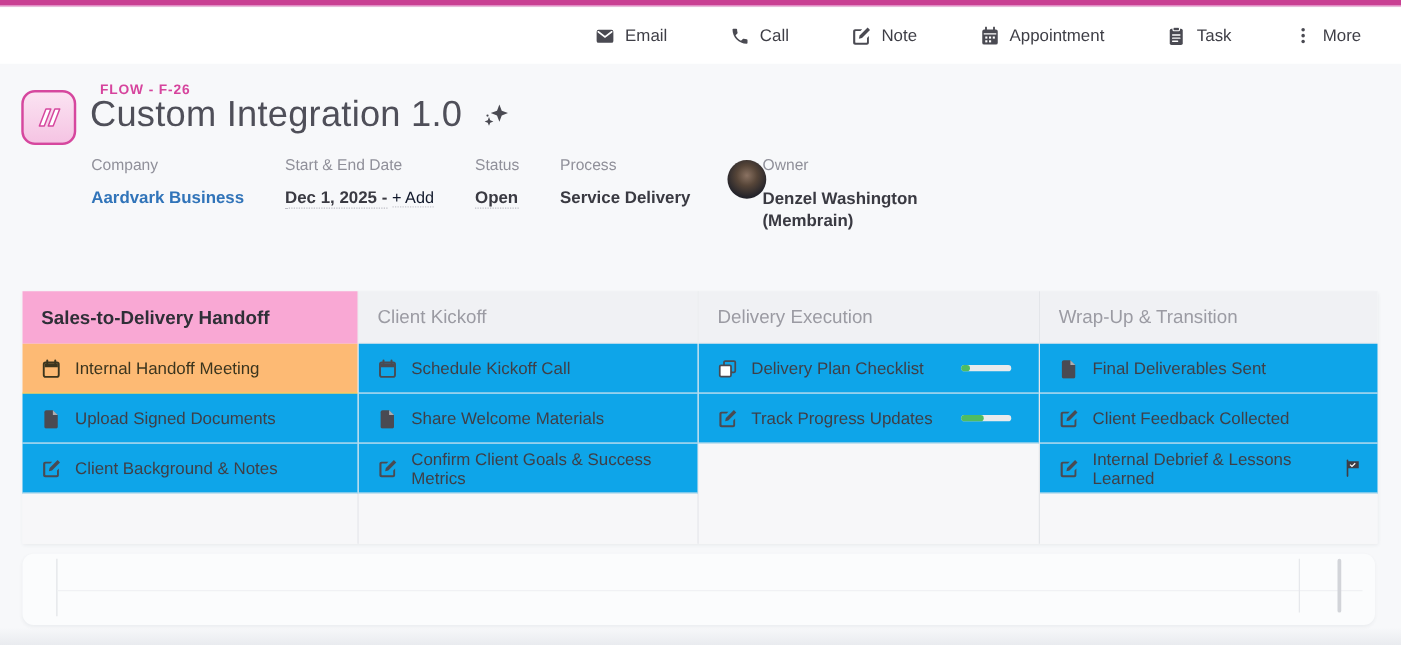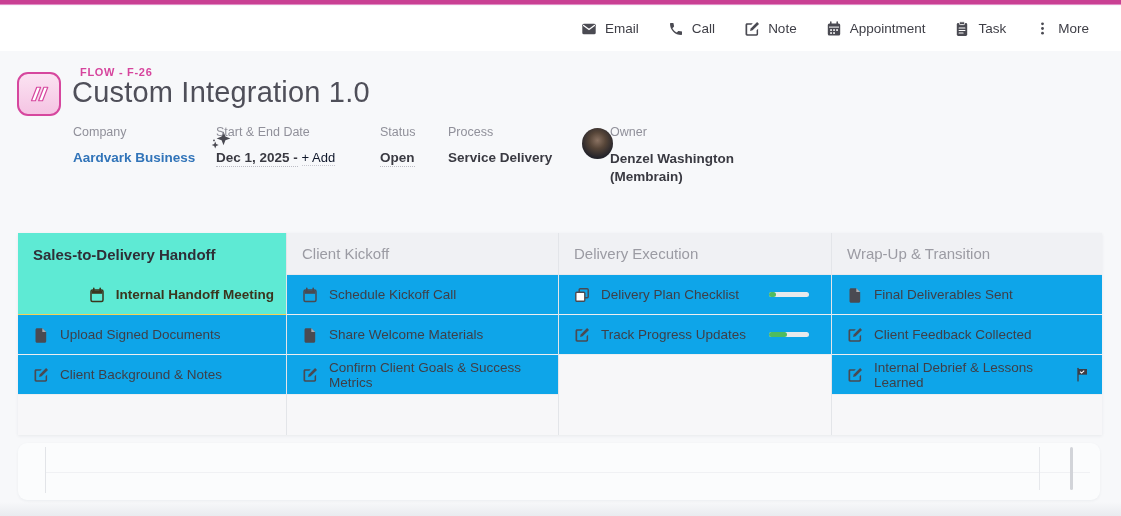--- a/index.html
+++ b/index.html
@@ -9,70 +9,70 @@
     font-family: "Liberation Sans", sans-serif;
     background: #F7F8FA;
     overflow: hidden;
     color: #3E3E46;
   }
   
   .accent-bar { position:absolute; top:0; left:0; right:0; height:5px; background:#C94093; border-bottom:1px solid #E18CC4; }
   .toolbar {
     position:absolute; top:6px; left:0; right:0; height:45px;
     background:#fff; display:flex; justify-content:flex-end; 
-    gap:29px; padding-right:32px;
+    gap:50px; padding-right:32px;
   }
   .action { display:flex; align-items:center; gap:8px; font-size:13.5px; color:#3E3E46; cursor:pointer; }
   .action svg { display:block; }
   
   .flow-icon {
     position:absolute; left:17px; top:72px; width:44px; height:44px;
     border-radius:11px; border:2px solid #D6479E;
     background:linear-gradient(180deg,#FBE3F2 0%,#F5C4E3 100%);
     display:flex; align-items:center; justify-content:center;
   }
   .eyebrow { position:absolute; left:80px; top:66px; font-size:11px; font-weight:700; letter-spacing:.7px; color:#D6449D; }
-  .title-row { position:absolute; left:72px; top:76px; display:flex; align-items:center; gap:16px;flex-direction:column; }
+  .title-row { position:absolute; left:72px; top:76px; display:flex; align-items:center; gap:16px; }
   .page-title { font-size:29px; font-weight:400; color:#4F4F59; letter-spacing:.2px; }
   .sparkle { cursor:pointer; margin-top:4px; }
   
   .field { position:absolute; top:125px; }
   .field .label { font-size:12.5px; color:#90909A; margin-bottom:11px; }
   .field .value { font-size:13.5px; font-weight:700; color:#3A3A42; }
   .f-company { left:73px; }
   .f-company .value { color:#3174B9; cursor:pointer; }
-  .f-dates { left:216px; }
+  .f-dates { left:228px; }
   .f-status { left:380px; }
   .f-process { left:448px; }
   .dotted { border-bottom:1px dotted #BCBCC4; padding-bottom:1px; cursor:pointer; }
   .add-link { font-size:13px; font-weight:400; color:#0f172a; cursor:pointer; border-bottom:1px dotted #C8C8D0; }
   .avatar {
     position:absolute; left:582px; top:128px; width:31px; height:31px; border-radius:50%;
     background: radial-gradient(circle at 50% 40%, #8A7262 0%, #564538 34%, #23232A 72%);
   }
   .f-owner { left:610px; }
   .f-owner .value { width:136px; line-height:1.35; }
   
   .board {
     position:absolute; left:18px; top:233px; width:1084px; height:202px;
     display:flex; background:#F7F7F9; box-shadow:0 1px 3px rgba(50,60,80,.08);
   }
   .col { position:relative; background:#F7F7F9; border-right:1px solid #E3E5E9; }
   .col:last-child { border-right:none; }
   .col-1 { width:269px; } .col-2 { width:272px; } .col-3 { width:273px; } .col-4 { width:270px; }
   .col-header { height:42px; display:flex; align-items:center; padding:0 15px; font-size:15px;
     background:#F0F1F4; color:#9B9BA3; border-bottom:1px solid #E8E9EC; }
-  .col-header.active { background:#5eead4; color:#2F2F37; font-weight:700; border-bottom:none; }
+  .col-header.active { background:#f9a8d4; color:#2F2F37; font-weight:700; border-bottom:none; }
   .row {
     position:relative; height:40px; background:#0ea5e9; border-bottom:1px solid #EDEEF0;
     display:flex; align-items:center; gap:11px; padding:0 12px 0 15px;
     font-size:13.5px; color:#3F3F47; cursor:pointer;
   }
   .item-icon { color:#4A4A52; display:flex; flex:none; }
-  .row.selected { background:#5eead4; border-bottom-color:#F7D156; font-weight:700; color:#3B351E;justify-content:flex-end; }
+  .row.selected { background:#fdba74; border-bottom-color:#F7D156; font-weight:400; color:#3B351E; }
   .row.selected .item-icon { color:#3B351E; }
   .flag { margin-left:2px; color:#3E3E46; display:flex; flex:none; }
   .progress { position:absolute; right:22px; top:50%; margin-top:-2.5px; width:40px; height:5px; border-radius:3px; background:#E8EAEC; }
   .progress > span { display:block; height:100%; border-radius:3px; background:#4FBC61; }
   
   .bottom-panel {
     position:absolute; left:18px; top:443px; width:1082px; height:57px;
     background:#FBFCFD; border-radius:9px; box-shadow:0 1px 3px rgba(50,60,80,.06);
   }
   .bp-vline-left  { position:absolute; left:27px;  top:4px; width:1px; height:46px; background:#E2E4E8; }

